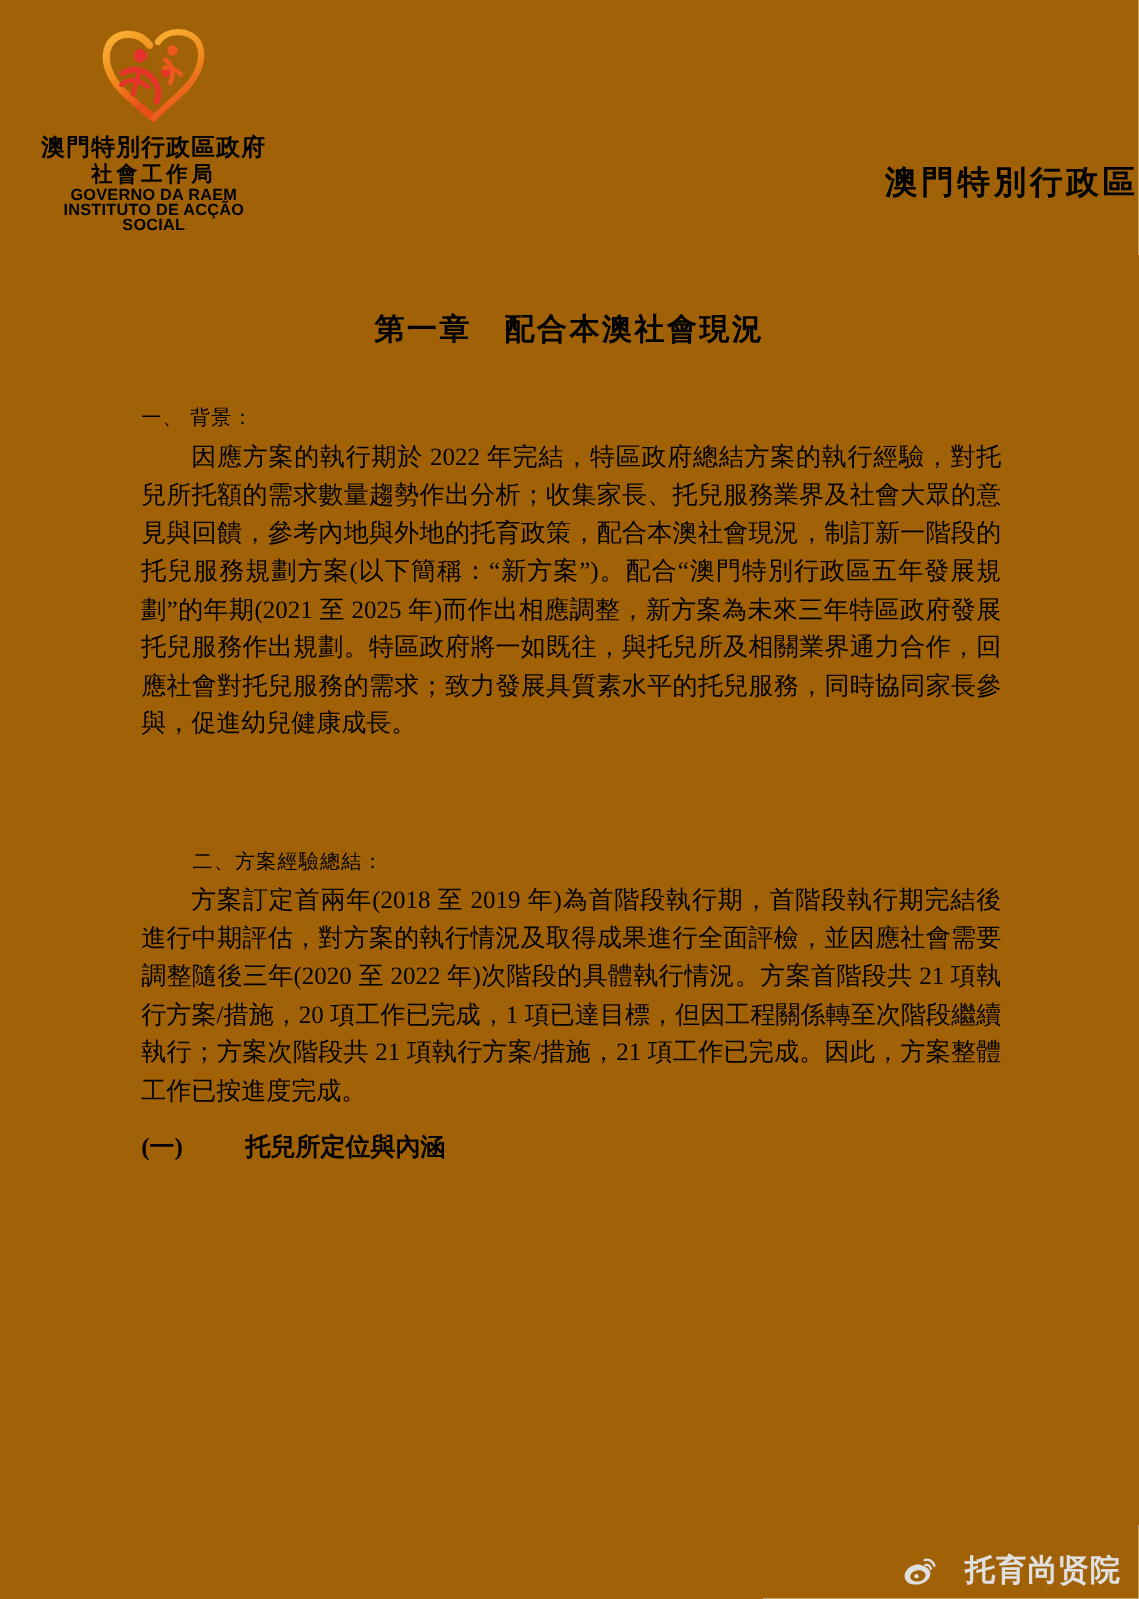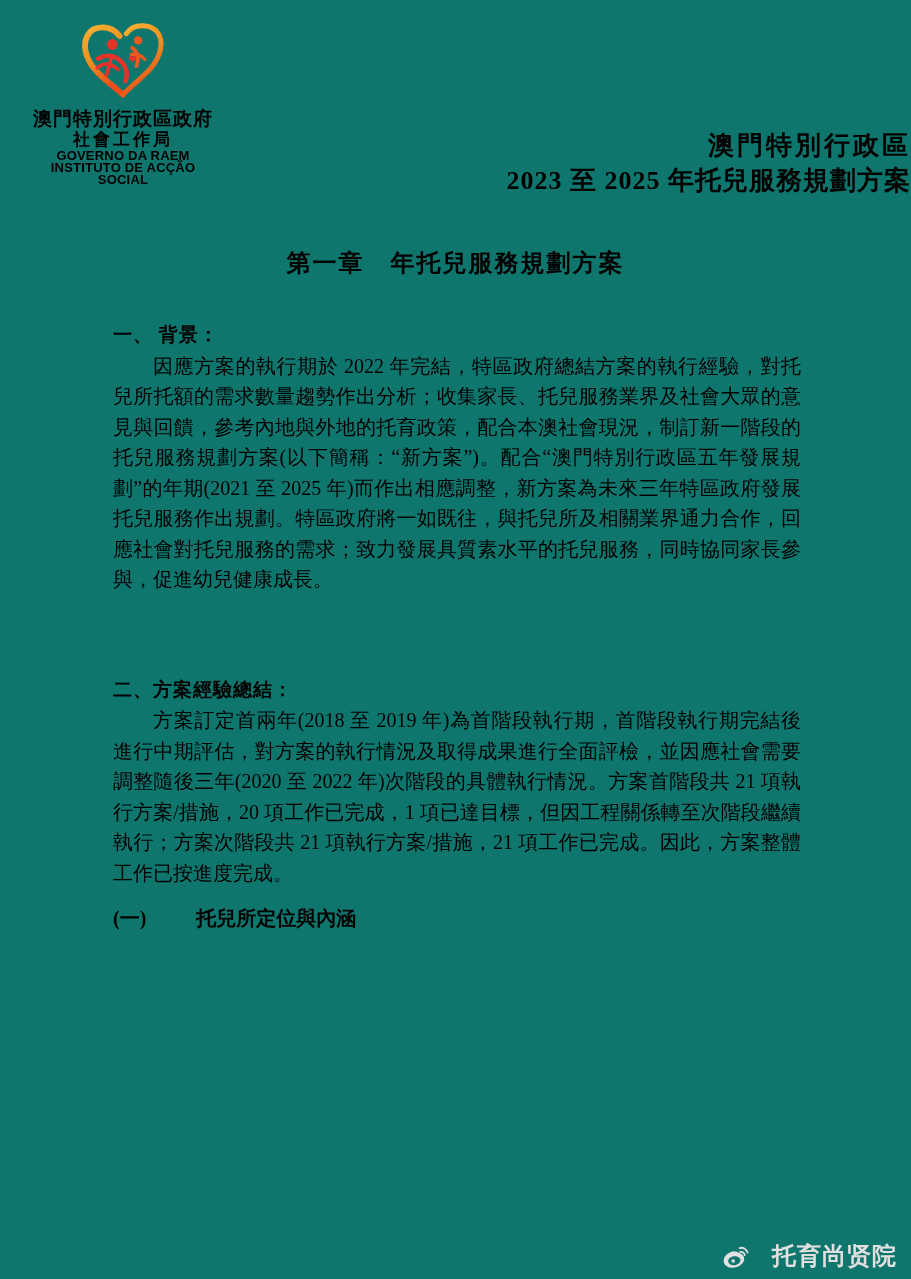--- a/index.html
+++ b/index.html
@@ -1,20 +1,20 @@
 <!DOCTYPE html>
 <html><head>
 <meta charset="utf-8">
 <style>
   html, body { margin: 0; padding: 0; background: #ffffff; }
   .page {
     position: relative;
     width: 911px;
     height: 1279px;
-    background: #0f766e;
+    background: #a16207;
     overflow: hidden;
     font-family: "Liberation Serif", "DejaVu Serif", serif;
     color: #000000;
   }
 
   
   .logo-block {
     position: absolute;
     left: 28px;
     top: 22px;
@@ -52,33 +52,33 @@
   .body-text {
     position: absolute;
     left: 113px;
     top: 320px;
     width: 688px;
     font-size: 20px;
     line-height: 30.5px;
     text-align: justify;
   }
   .sec-heading {
-    font-size: 19px;
-    font-weight: bold;
+    font-size: 16px;
+    font-weight: normal;
     line-height: 30.5px;
     margin: 0;
     letter-spacing: 1px;
   }
   .body-text p {
     margin: 0;
     text-indent: 2em;
   }
   .s1-p1 { margin-top: 9px; }
   .s1-p2 { margin-top: 15px; }
-  .s2-heading { margin-top: 80px; }
+  .s2-heading { margin-top: 80px; margin-left: 41px; }
   .s2-p1 { margin-top: 17px; }
   .sub-heading { margin-top: 15px; font-size: 20px; font-weight: bold; line-height: 30.5px; }
   .sub-num { margin-right: 50px; }
   .sub-p1 { margin-top: 13px; }
 
   
   .watermark {
     position: absolute;
     right: 14px;
     bottom: 7px;
@@ -119,24 +119,23 @@
       <path d="M57 42 a3.2 3.2 0 0 1 4.6 -0.4 a3.2 3.2 0 0 1 4.6 0.8 c0.5 2 -2 4.4 -4.8 5.6 c-2.6 -1.4 -4.9 -4 -4.4 -6 Z" fill="#E5332A"></path>
     </svg>
     <div class="org-zh1">澳門特別行政區政府</div>
     <div class="org-zh2">社會工作局</div>
     <div class="org-pt">GOVERNO DA RAEM</div>
     <div class="org-pt">INSTITUTO DE ACÇÃO SOCIAL</div>
   </div>
 
   <div class="doc-title">
     <div class="title-line1">澳門特別行政區</div>
-    <div class="title-line2">2023 至 2025 年托兒服務規劃方案</div>
   </div>
 
-  <div class="chapter-heading">第一章　年托兒服務規劃方案</div>
+  <div class="chapter-heading">第一章　配合本澳社會現況</div>
 
   <div class="body-text">
 
     <h3 class="sec-heading">一、 背景：</h3>
     <p class="s1-p2">因應方案的執行期於 2022 年完結，特區政府總結方案的執行經驗，對托兒所托額的需求數量趨勢作出分析；收集家長、托兒服務業界及社會大眾的意見與回饋，參考內地與外地的托育政策，配合本澳社會現況，制訂新一階段的托兒服務規劃方案(以下簡稱：“新方案”)。配合“澳門特別行政區五年發展規劃”的年期(2021 至 2025 年)而作出相應調整，新方案為未來三年特區政府發展托兒服務作出規劃。特區政府將一如既往，與托兒所及相關業界通力合作，回應社會對托兒服務的需求；致力發展具質素水平的托兒服務，同時協同家長參與，促進幼兒健康成長。</p>
 
     <h3 class="sec-heading s2-heading">二、方案經驗總結：</h3>
     <p class="s2-p1">方案訂定首兩年(2018 至 2019 年)為首階段執行期，首階段執行期完結後進行中期評估，對方案的執行情況及取得成果進行全面評檢，並因應社會需要調整隨後三年(2020 至 2022 年)次階段的具體執行情況。方案首階段共 21 項執行方案/措施，20 項工作已完成，1 項已達目標，但因工程關係轉至次階段繼續執行；方案次階段共 21 項執行方案/措施，21 項工作已完成。因此，方案整體工作已按進度完成。</p>
 
     <div class="sub-heading">

